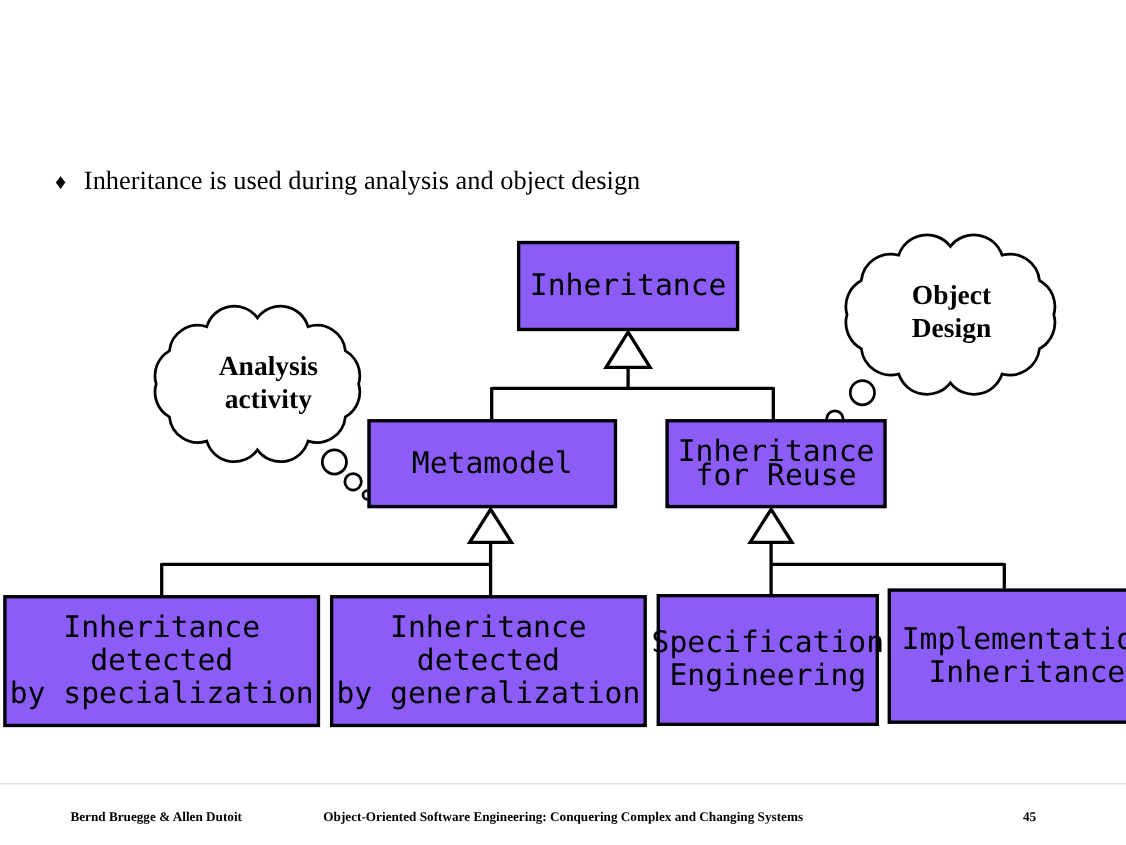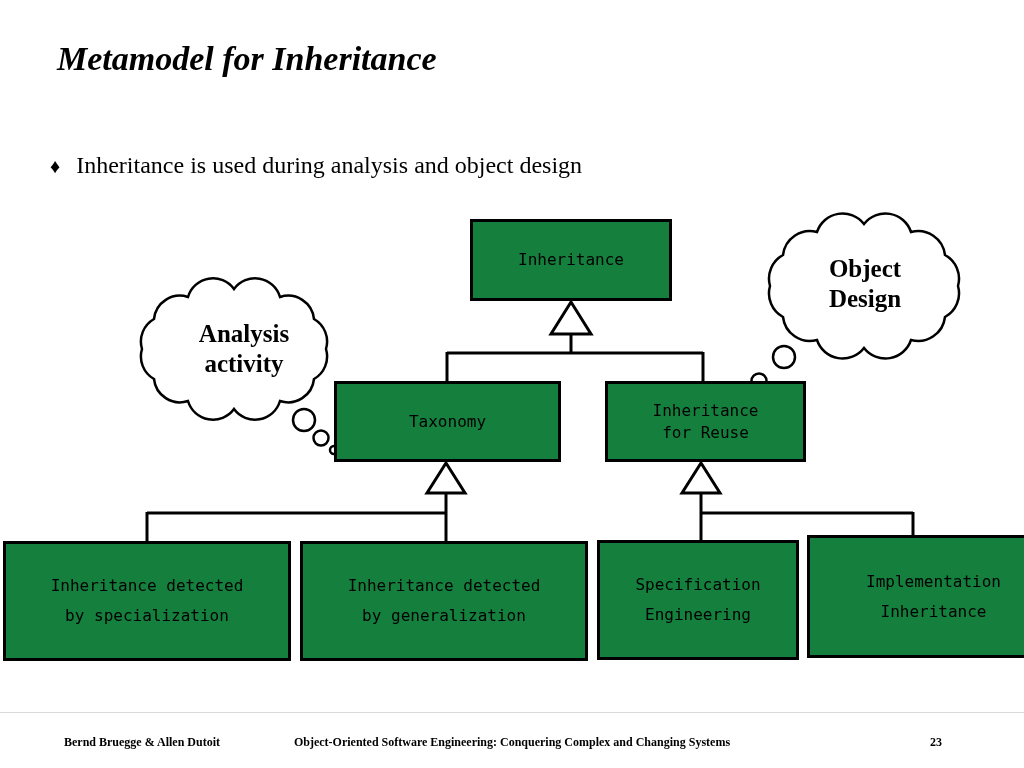--- a/index.html
+++ b/index.html
@@ -4,39 +4,38 @@
 <style>
   html,body{margin:0;padding:0;background:#ffffff;}
   .slide{position:relative;width:1024px;height:768px;background:#ffffff;overflow:hidden;
          font-family:"Liberation Serif", serif;color:#000;}
   .title{position:absolute;left:57px;top:40px;font-size:34px;font-weight:bold;font-style:italic;
          white-space:nowrap;}
   .bullet-row{position:absolute;left:50px;top:148px;display:flex;align-items:baseline;}
   .bullet-marker{font-size:20px;line-height:34px;margin-right:16px;}
   .bullet-text{font-size:24px;line-height:34px;white-space:nowrap;}
   .overlay{position:absolute;left:0;top:0;width:1024px;height:768px;}
-  .node{position:absolute;background:#15803d;border:3px solid #000;box-sizing:border-box;
+  .node{position:absolute;background:#8b5cf6;border:3px solid #000;box-sizing:border-box;
         display:flex;align-items:center;justify-content:center;text-align:center;
-        font-family:"DejaVu Sans Mono", monospace;font-size:16px;line-height:30px;
+        font-family:"DejaVu Sans Mono", monospace;font-size:27px;line-height:30px;
         white-space:pre-line;}
   .cloud-label{position:absolute;text-align:center;font-weight:bold;font-size:25px;line-height:30px;
         white-space:pre-line;font-family:"Liberation Serif", serif;}
   .footer-rule{position:absolute;left:0;top:712px;width:1024px;height:1px;background:#d9d9d9;}
   .footer{position:absolute;left:0;top:735px;width:1024px;font-size:12px;font-weight:bold;
         font-family:"Liberation Serif", serif;}
   .footer-left{position:absolute;left:64px;top:0;white-space:nowrap;}
   .footer-center{position:absolute;left:0;top:0;width:1024px;text-align:center;white-space:nowrap;}
   .footer-right{position:absolute;right:82px;top:0;white-space:nowrap;}
 </style>
 </head>
 <body>
 
 <div class="slide">
 
-  <div class="title">Metamodel for Inheritance</div>
 
   <div class="bullet-row">
     <span class="bullet-marker">♦</span>
     <span class="bullet-text">Inheritance is used during analysis and object design</span>
   </div>
 
   <svg class="overlay" width="1024" height="768" viewBox="0 0 1024 768">
     <g stroke="#000000" stroke-width="3" fill="none">
 
       <line x1="571" y1="334" x2="571" y2="354"></line>
@@ -79,21 +78,21 @@
         A 27,27 0 0 1 783,255 A 27,27 0 0 1 817,232 A 27,27 0 0 1 864,224
         A 27,27 0 0 1 911,232 A 27,27 0 0 1 945,255 A 27,27 0 0 1 958,286 Z"></path>
       <circle cx="784" cy="357" r="11"></circle>
       <circle cx="759" cy="381" r="7.5"></circle>
       <circle cx="741" cy="396" r="4"></circle>
     </g>
   </svg>
 
   <div class="node" style="left:470px;top:219px;width:202px;height:82px;">Inheritance</div>
 
-  <div class="node" style="left:334px;top:381px;width:227px;height:81px;">Taxonomy</div>
+  <div class="node" style="left:334px;top:381px;width:227px;height:81px;">Metamodel</div>
 
   <div class="node" style="left:605px;top:381px;width:201px;height:81px;line-height:22px;">Inheritance
 for Reuse</div>
 
   <div class="node" style="left:3px;top:541px;width:288px;height:120px;">Inheritance detected
 by specialization</div>
 
   <div class="node" style="left:300px;top:541px;width:288px;height:120px;">Inheritance detected
 by generalization</div>
 
@@ -106,16 +105,16 @@
   <div class="cloud-label" style="left:770px;top:254px;width:190px;">Object
 Design</div>
 
   <div class="cloud-label" style="left:148px;top:319px;width:192px;">Analysis
 activity</div>
 
   <div class="footer-rule"></div>
   <div class="footer">
     <div class="footer-left">Bernd Bruegge &amp; Allen Dutoit</div>
     <div class="footer-center">Object-Oriented Software Engineering: Conquering Complex and Changing Systems</div>
-    <div class="footer-right">23</div>
+    <div class="footer-right">45</div>
   </div>
 
 </div>
 
 </body></html>

